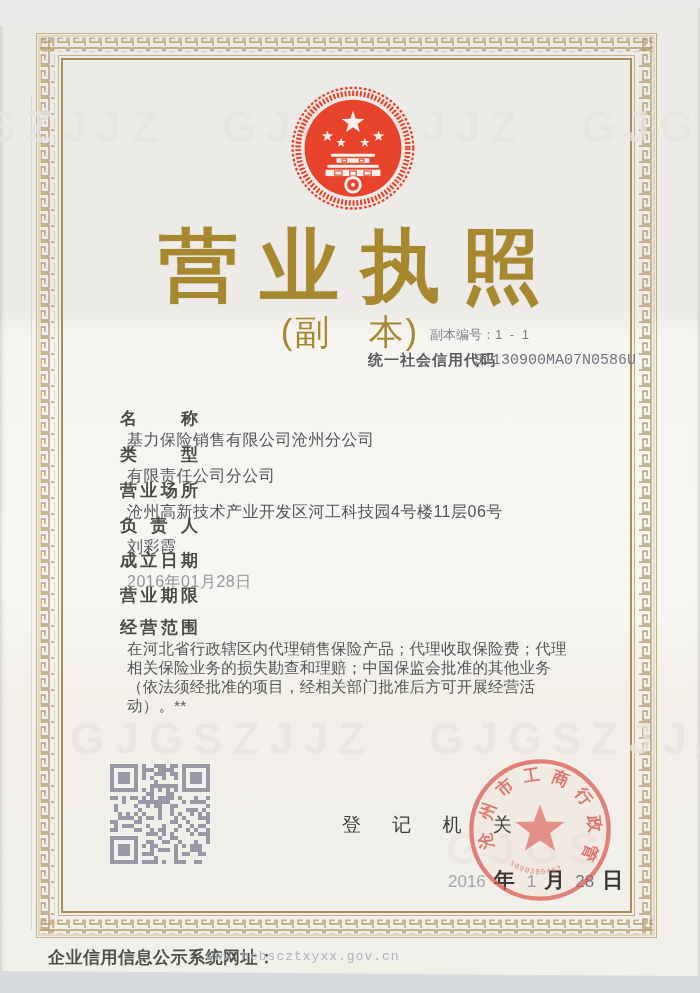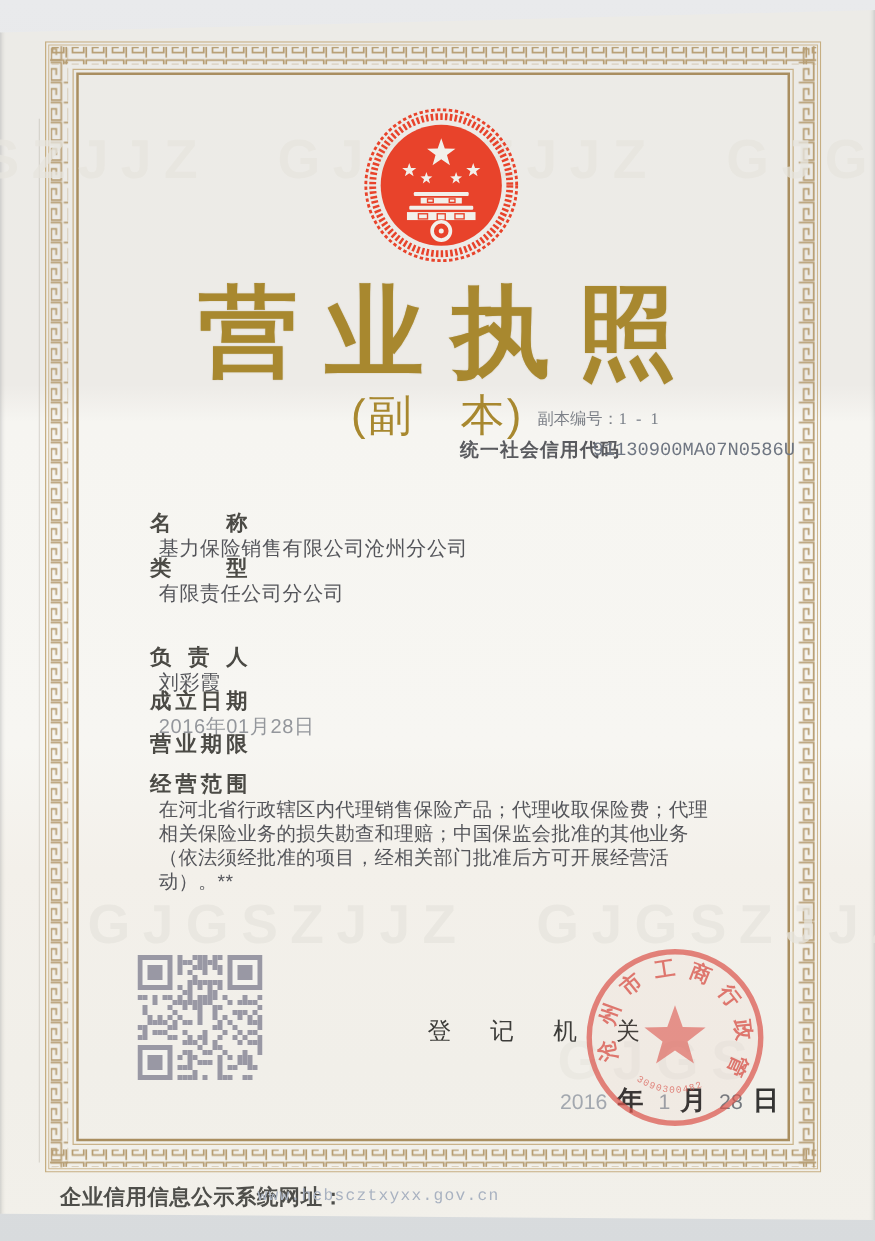--- a/index.html
+++ b/index.html
@@ -21,21 +21,21 @@
   .doc-title{
     position:absolute;top:214px;left:0;width:700px;text-align:center;
     font-size:79px;font-weight:bold;color:#a8882f;white-space:nowrap;
     text-shadow:0 0 1px rgba(140,110,40,.45);
   }
   .doc-subtitle{
     position:absolute;top:309px;left:0;width:700px;text-align:center;
     font-size:35px;font-weight:normal;color:#a8882f;letter-spacing:2px;
   }
   .copy-no{position:absolute;top:326px;left:430px;font-size:13px;color:#7d8188;white-space:nowrap;}
-  .copy-no .v{font-family:Liberation Serif, serif;color:#787e87;letter-spacing:2px;}
+  .copy-no .v{font-family:Liberation Sans, sans-serif;color:#787e87;letter-spacing:2px;}
   .credit-line{position:absolute;top:351px;left:0;width:700px;white-space:nowrap;}
   .credit-label{position:absolute;left:368px;top:0;font-size:15px;font-weight:600;color:#595a5e;letter-spacing:1px;}
   .credit-value{position:absolute;left:474px;top:1px;font-size:15px;font-family:"Liberation Mono",monospace;color:#6f7682;letter-spacing:0px;}
   .field-row{position:absolute;left:120px;width:530px;}
   .field-label{
     display:inline-block;width:78px;vertical-align:top;
     font-size:17px;font-weight:600;color:#4b4a45;
     text-align:justify;text-align-last:justify;
   }
   .field-value{
@@ -124,20 +124,24 @@
       <span class="credit-value">91130900MA07N0586U</span>
     </div>
 
     <div class="field-row" style="top:407px;">
       <span class="field-label">名称</span>
       <span class="field-value">基力保险销售有限公司沧州分公司</span>
     </div>
     <div class="field-row" style="top:443px;">
       <span class="field-label">类型</span>
       <span class="field-value">有限责任公司分公司</span>
+    </div>
+    <div class="field-row" style="top:479px;">
+      <span class="field-label">营业场所</span>
+      <span class="field-value">沧州高新技术产业开发区河工科技园4号楼11层06号</span>
     </div>
     <div class="field-row" style="top:514px;">
       <span class="field-label">负责人</span>
       <span class="field-value">刘彩霞</span>
     </div>
     <div class="field-row muted" style="top:549px;">
       <span class="field-label">成立日期</span>
       <span class="field-value">2016年01月28日</span>
     </div>
     <div class="field-row" style="top:584px;">

